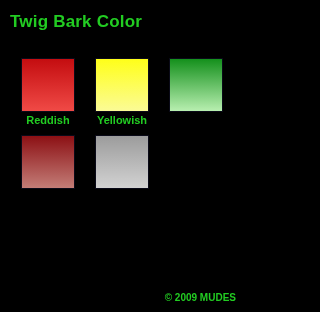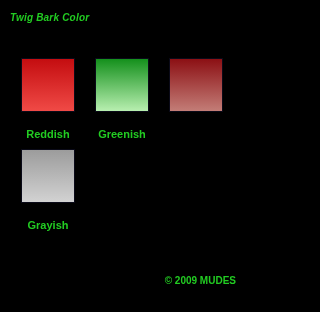--- a/index.html
+++ b/index.html
@@ -18,26 +18,25 @@
     width: 245px;
     height: 312px;
     position: relative;
     background: #000000;
     box-sizing: border-box;
   }
   #title {
     position: absolute;
     left: 10px;
     top: 12px;
-    font-size: 10px;
+    font-size: 17px;
     font-weight: bold;
     color: #22cc22;
     letter-spacing: 0.2px;
     white-space: nowrap;
-    font-style: italic;
   }
   #swatch-grid {
     position: absolute;
     left: 0;
     top: 58px;
     width: 245px;
     display: flex;
     flex-wrap: wrap;
     padding: 0 11px;
     box-sizing: border-box;
@@ -49,32 +48,32 @@
     flex-direction: column;
     align-items: center;
   }
   .swatch-box {
     width: 54px;
     height: 54px;
     border: 1px solid #0a0a18;
     box-sizing: border-box;
   }
   .swatch-label {
-    margin-top: 16px;
+    margin-top: 2px;
     font-size: 11px;
     font-weight: bold;
     color: #22cc22;
     white-space: nowrap;
     text-align: center;
     line-height: 13px;
   }
   #copyright {
     position: absolute;
     right: 9px;
-    bottom: 26px;
+    bottom: 9px;
     font-size: 10px;
     font-weight: bold;
     color: #22cc22;
     white-space: nowrap;
   }
 </style>
 </head>
 <body style="background: rgb(0, 0, 0);">
 
 <div id="figure">
@@ -82,32 +81,34 @@
   <div id="title">Twig Bark Color</div>
 
   <div id="swatch-grid">
 
     <div class="swatch-cell">
       <div class="swatch-box" style="background: linear-gradient(rgb(196, 13, 16) 0%, rgb(240, 74, 70) 100%);"></div>
       <div class="swatch-label">Reddish</div>
     </div>
 
 
+    <div class="swatch-cell">
+      <div class="swatch-box" style="background: linear-gradient(rgb(255, 255, 25) 0%, rgb(251, 251, 150) 100%);"></div>
+      <div class="swatch-label">Yellowish</div>
+    </div>
 
     <div class="swatch-cell">
       <div class="swatch-box" style="background: linear-gradient(rgb(20, 144, 28) 0%, rgb(184, 239, 176) 100%);"></div>
-      <div class="swatch-label">Greenish</div>
     </div>
 
     <div class="swatch-cell">
       <div class="swatch-box" style="background: linear-gradient(rgb(140, 16, 20) 0%, rgb(195, 125, 119) 100%);"></div>
     </div>
 
     <div class="swatch-cell">
       <div class="swatch-box" style="background: linear-gradient(rgb(156, 156, 156) 0%, rgb(210, 210, 210) 100%);"></div>
-      <div class="swatch-label">Grayish</div>
     </div>
 
   </div>
 
   <div id="copyright">© 2009 MUDES</div>
 
 </div>
 
 </body></html>

